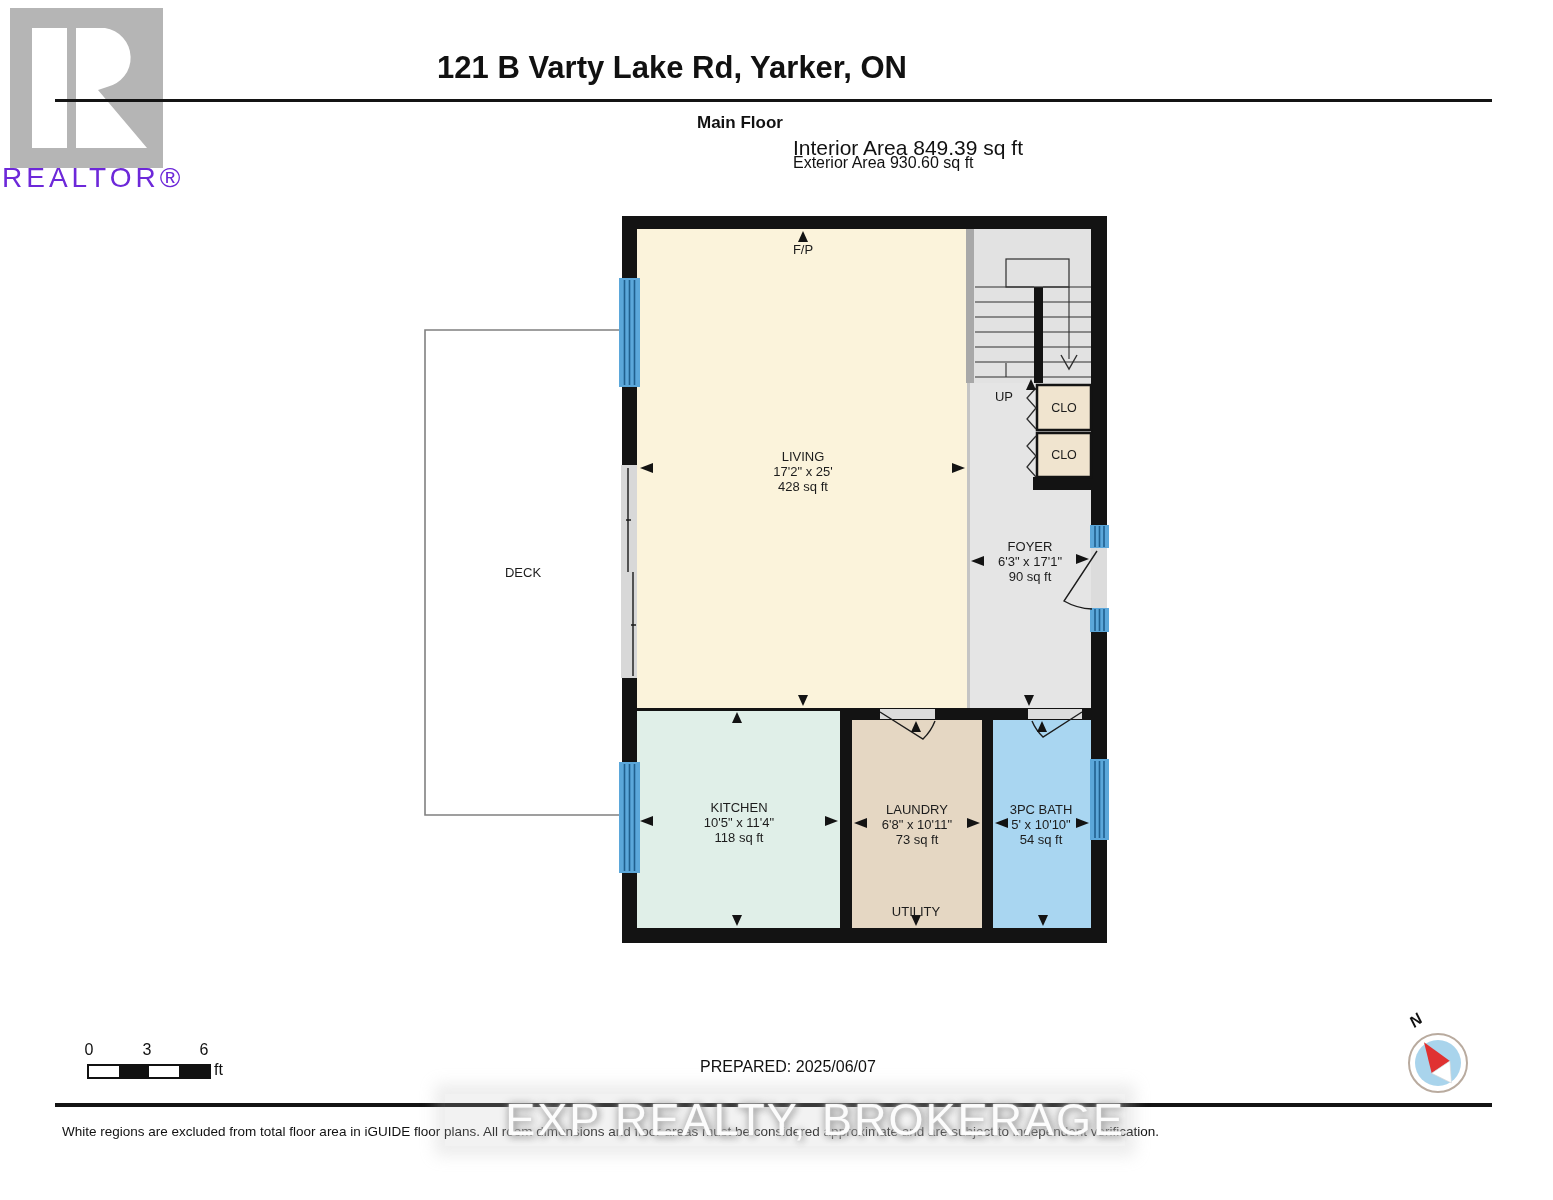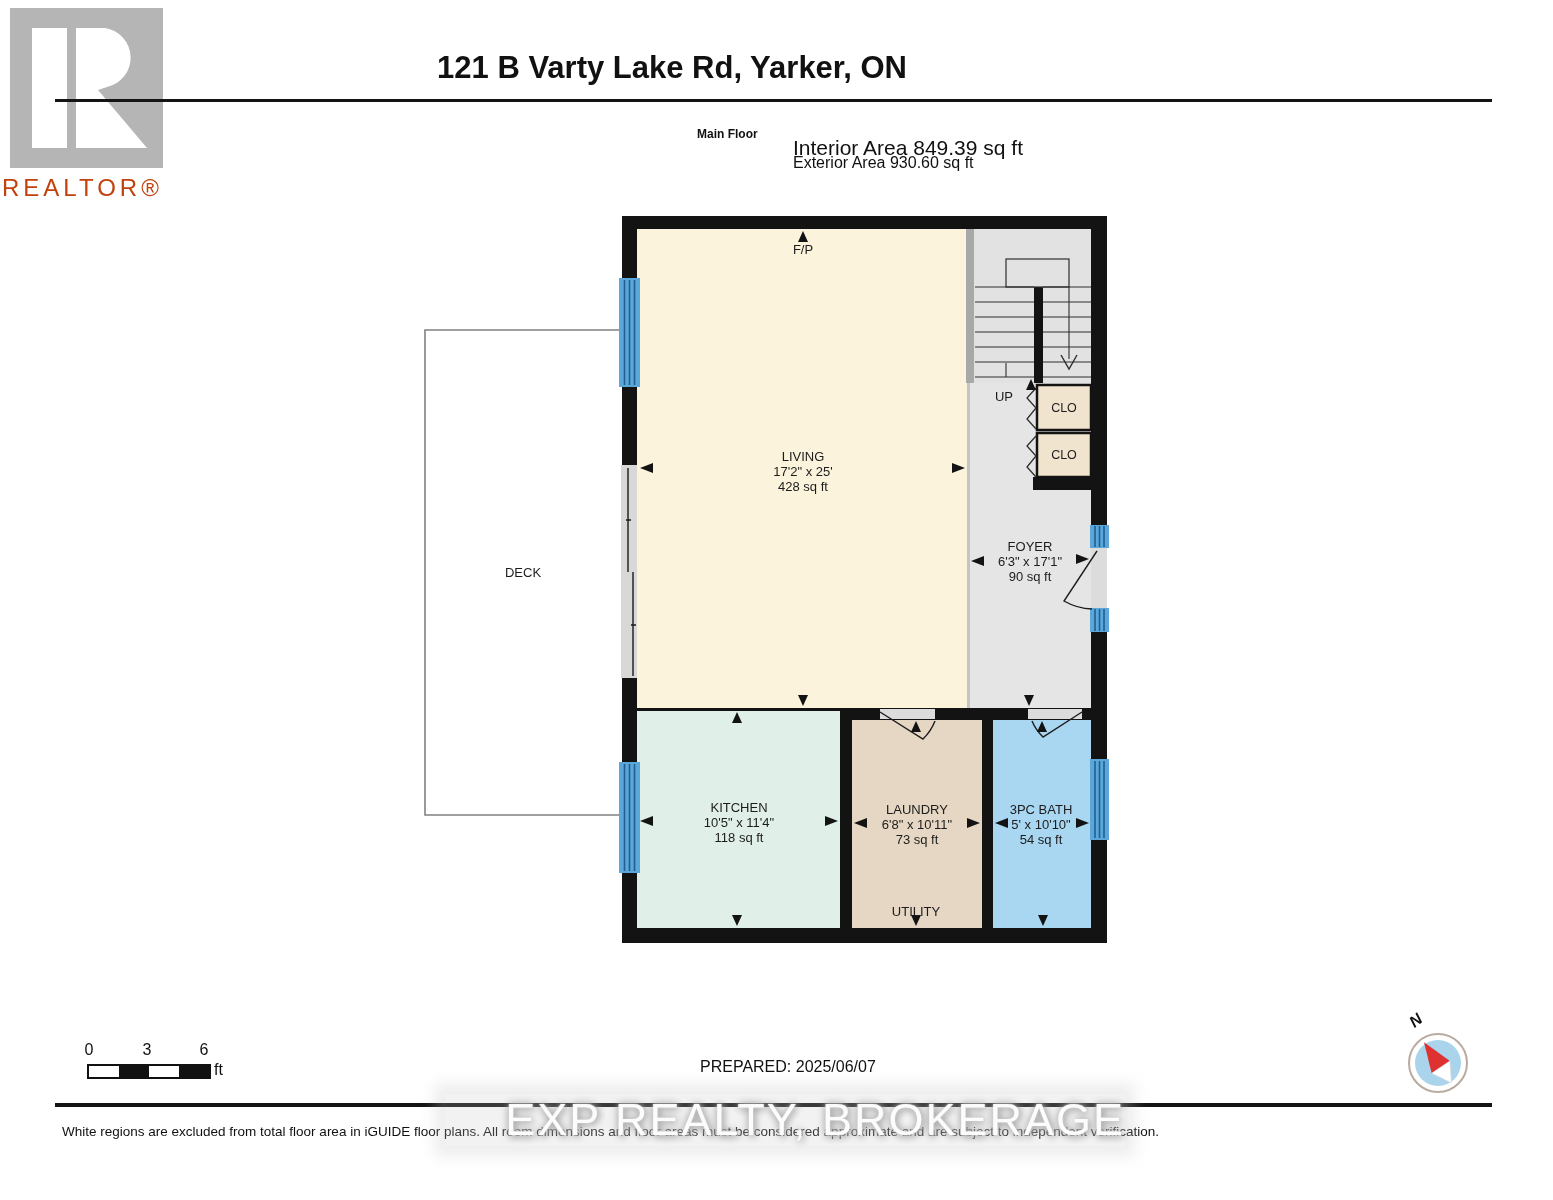--- a/index.html
+++ b/index.html
@@ -3,24 +3,24 @@
 <meta charset="utf-8">
 <style>
   html,body{margin:0;padding:0;}
   body{
     width:1553px;height:1200px;position:relative;background:#fff;
     font-family:"Liberation Sans",sans-serif;color:#111;overflow:hidden;
   }
   .abs{position:absolute;}
   
   .logo-block{left:10px;top:8px;width:153px;height:160px;}
-  .logo-text{left:2px;top:174px;width:185px;font-size:24px;letter-spacing:4px;color:#c2410c;}
+  .logo-text{left:2px;top:162px;width:185px;font-size:28px;letter-spacing:4px;color:#6d28d9;}
   .page-title{left:0;top:50px;width:1344px;text-align:center;font-size:31px;font-weight:bold;}
   .title-rule{left:55px;top:99px;width:1437px;height:3px;background:#141414;}
-  .floor-label{left:697px;top:127px;font-size:12px;font-weight:bold;}
+  .floor-label{left:697px;top:113px;font-size:17px;font-weight:bold;}
   .area-ext{left:793px;top:110px;font-size:16px;margin-top:44px;}
   .area-int{left:793px;top:136px;font-size:21px;}
   
   #plan{left:390px;top:205px;}
   .lbl{font-size:13px;fill:#1c1c1c;text-anchor:middle;font-family:"Liberation Sans",sans-serif;}
   .lbl-sm{font-size:12.5px;}
   .tread{stroke:#2e2e2e;stroke-width:1.1;fill:none;}
   .swing{stroke:#1c1c1c;stroke-width:1.4;fill:none;}
   .winline{stroke:#20608f;stroke-width:1.6;}
   .zig{stroke:#2e2e2e;stroke-width:1.3;fill:none;}

